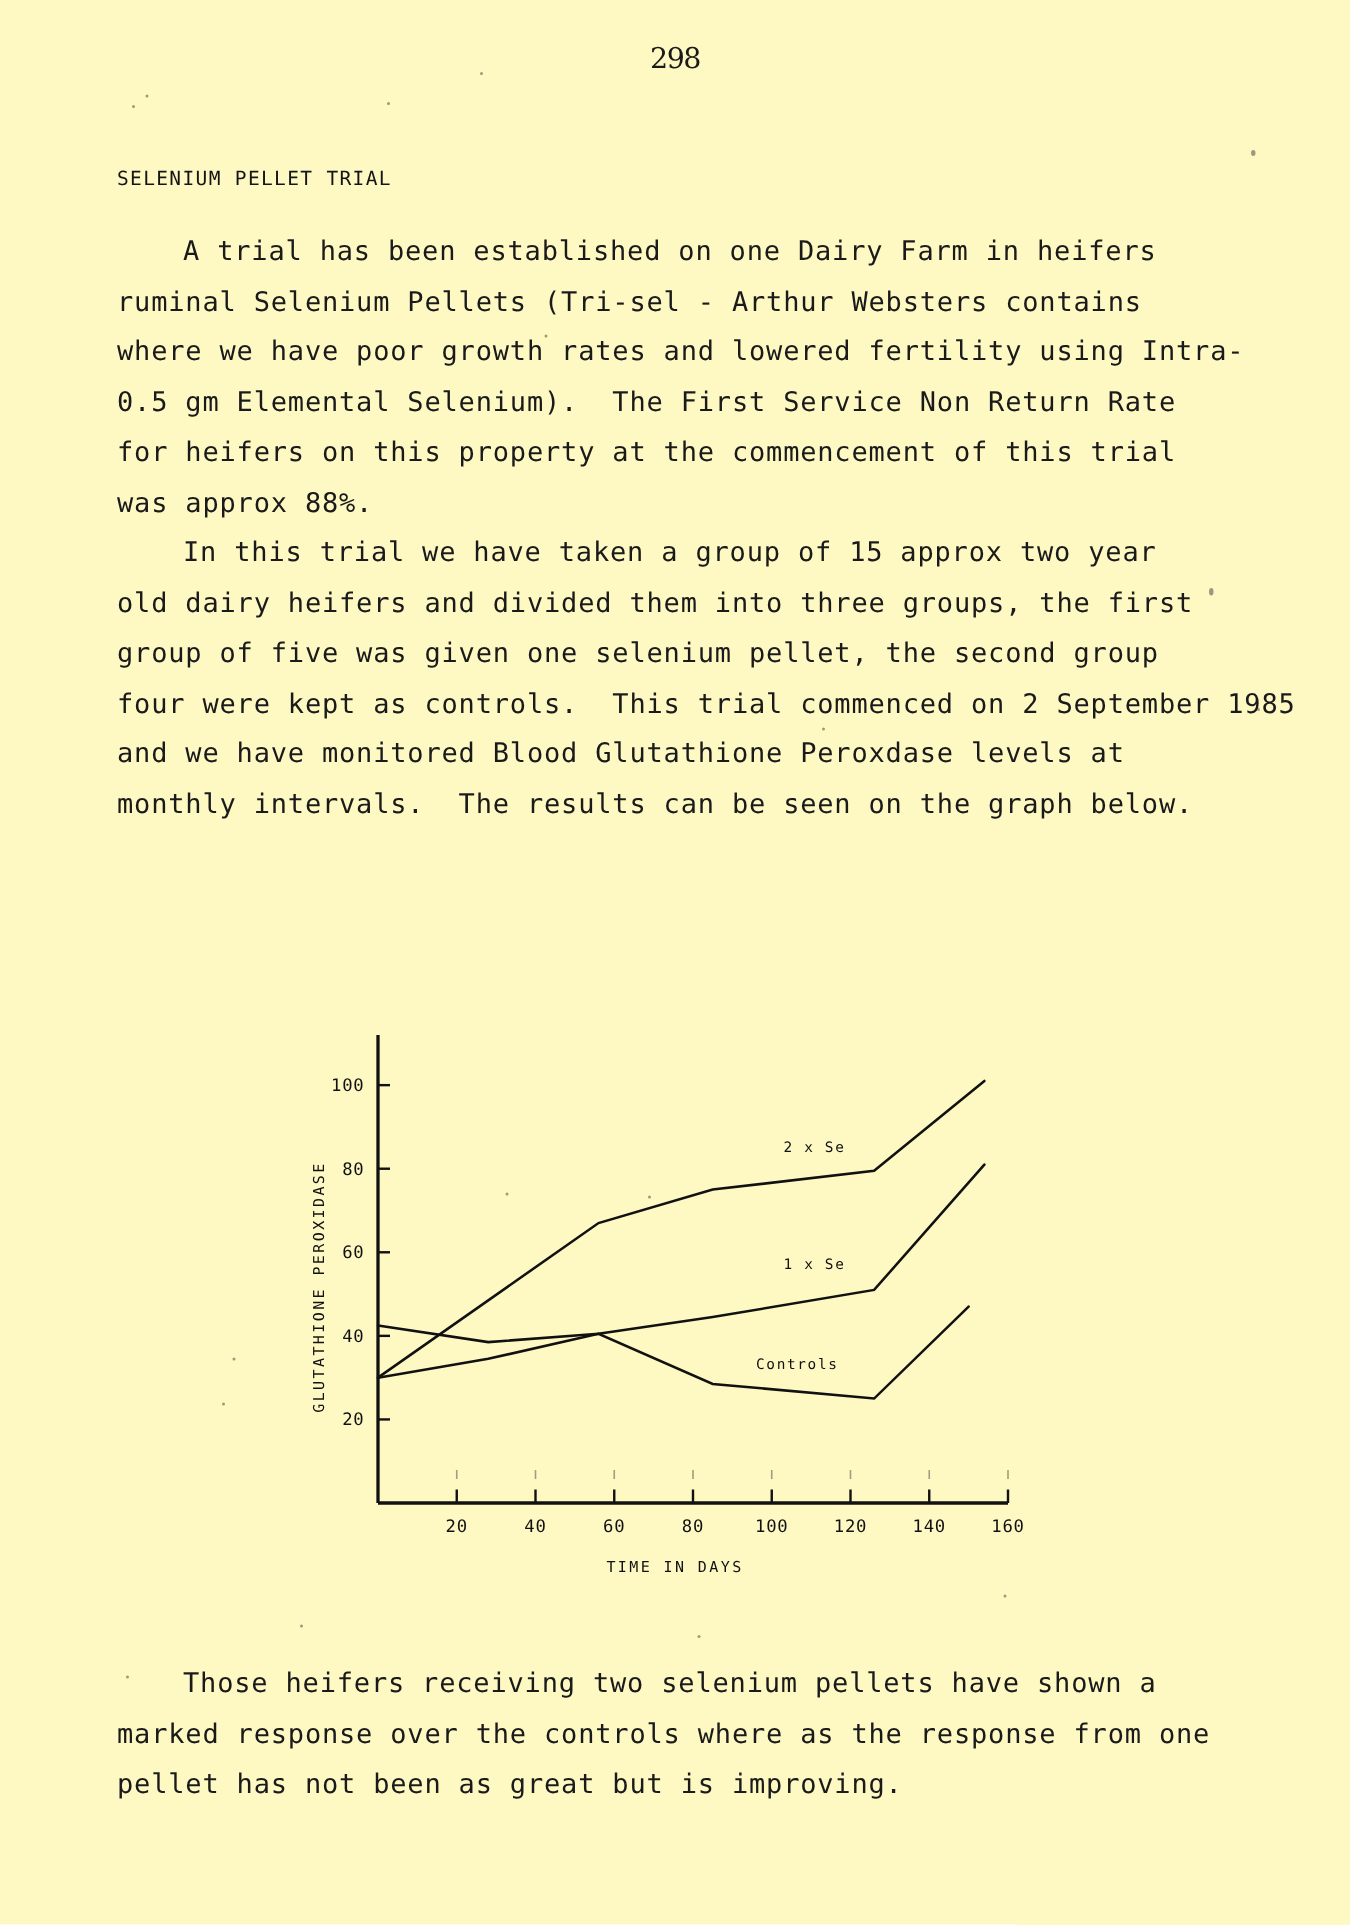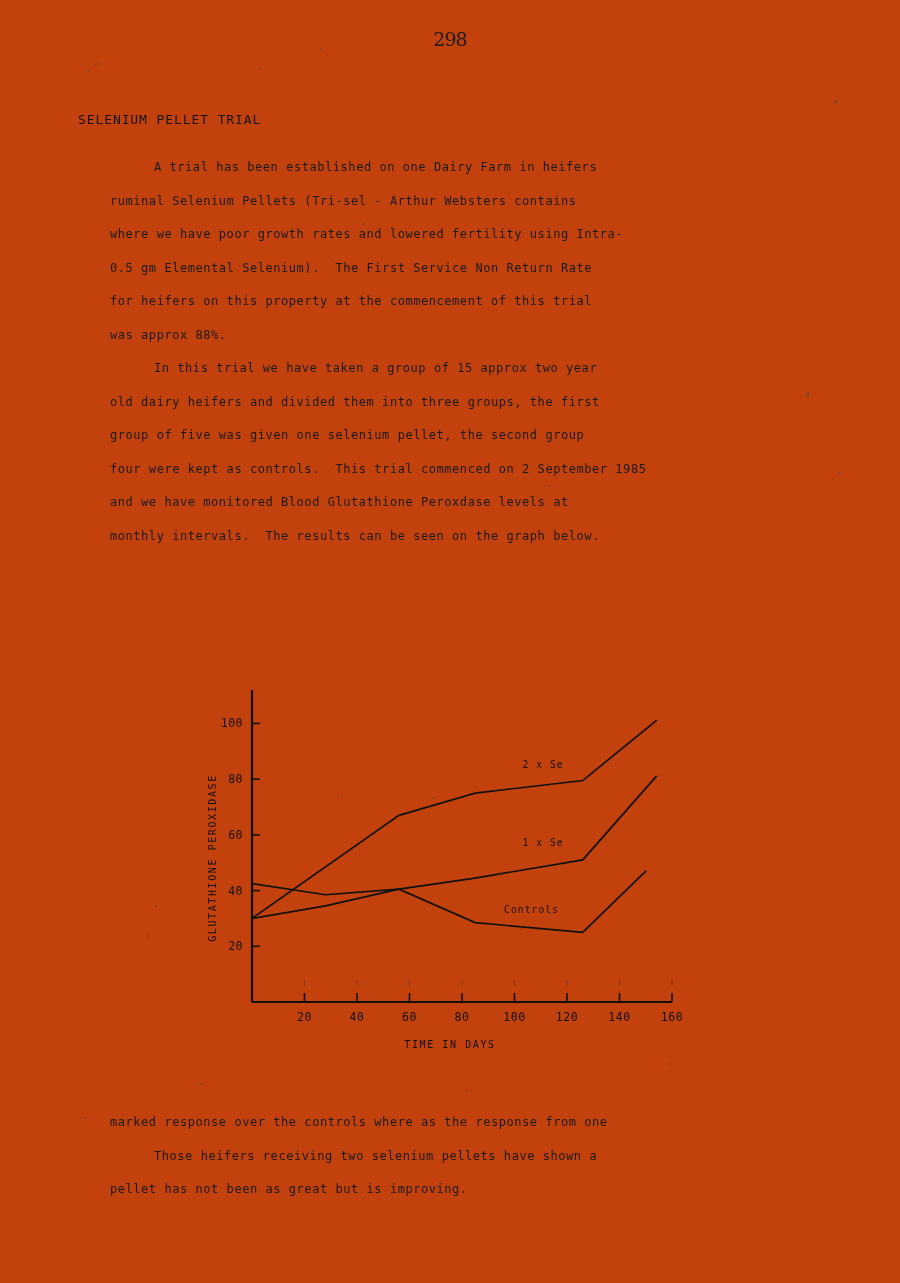--- a/index.html
+++ b/index.html
@@ -12,21 +12,21 @@
     height: 1283px;
     position: relative;
     font-family: "DejaVu Sans Mono", monospace;
     color: #111111;
     overflow: hidden;
   }
   .page {
     position: relative;
     width: 900px;
     height: 1283px;
-    background: #c2410c;
+    background: #fef9c3;
   }
 
   
   .page-number {
     position: absolute;
     top: 28px;
     left: 0;
     width: 900px;
     text-align: center;
     font-family: "DejaVu Serif", serif;
@@ -45,26 +45,25 @@
   .heading {
     font-size: 13px;
     letter-spacing: 0.9px;
     color: #151515;
     margin-bottom: 24px;
   }
   .para {
     margin: 0 0 0 0;
   }
   .para .line {
-    font-size: 12px;
+    font-size: 18px;
     line-height: 33.5px;
     letter-spacing: 0.55px;
     color: #1a1a1a;
     white-space: pre;
-    margin-left: 32px;
   }
   .para .line.indent {
     padding-left: 44px;
   }
   .para + .para {
     margin-top: 0px;
   }
 
   .closing-text {
     position: absolute;
@@ -204,22 +203,22 @@
         <text x="322.375" y="174" class="series-label">1 x Se</text>
         <polyline points="52.00,211.61 125.50,222.75 199.00,217.18 275.13,250.61 382.75,260.36 445.75,199.07" class="series-line"></polyline>
         <text x="304" y="240.85714285714286" class="series-label">Controls</text>
         <text x="250" y="376" text-anchor="middle" class="axis-title">TIME IN DAYS</text>
         <text x="0" y="0" text-anchor="middle" class="axis-title" transform="translate(16,186) rotate(-90)">GLUTATHIONE PEROXIDASE</text>
       </svg>
   </div>
 
   <div class="closing-text">
     <div class="para">
+      <div class="line indent">Those heifers receiving two selenium pellets have shown a</div>
       <div class="line">marked response over the controls where as the response from one</div>
-      <div class="line indent">Those heifers receiving two selenium pellets have shown a</div>
       <div class="line">pellet has not been as great but is improving.</div>
     </div>
   </div>
 
   <div class="speck" style="left:97px;top:63px;width:2px;height:2px;"></div>
   <div class="speck" style="left:88px;top:70px;width:2px;height:2px;"></div>
   <div class="speck" style="left:320px;top:48px;width:2px;height:2px;"></div>
   <div class="speck" style="left:258px;top:68px;width:2px;height:2px;"></div>
   <div class="speck" style="left:834px;top:100px;width:3px;height:4px;"></div>
   <div class="speck" style="left:806px;top:392px;width:3px;height:5px;"></div>

